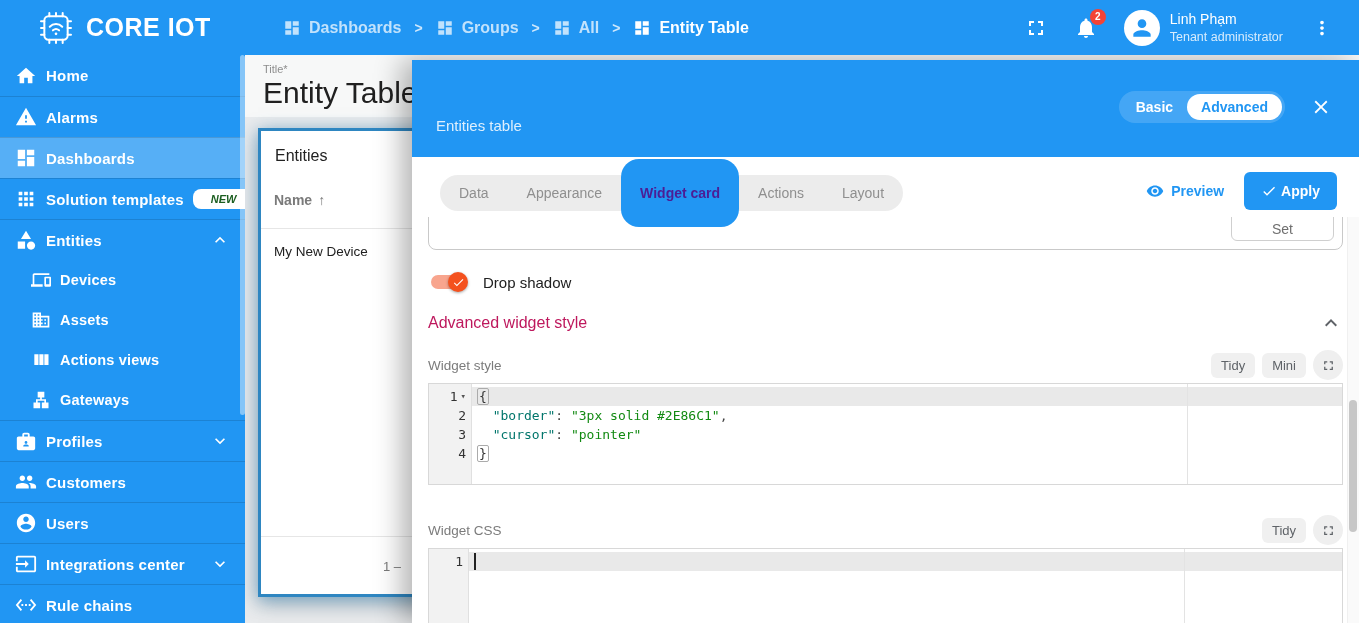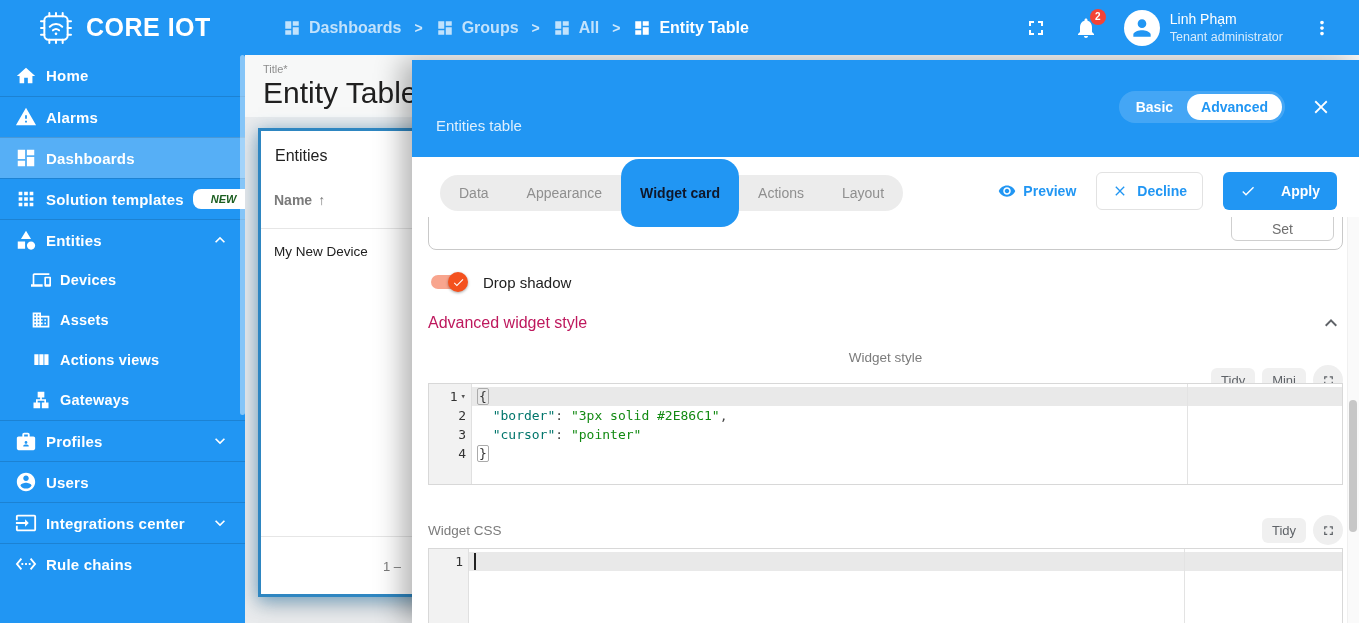--- a/index.html
+++ b/index.html
@@ -66,26 +66,26 @@
   .m-sub{position:absolute;left:24px;top:57px;font-size:15px;color:rgba(255,255,255,.85);}
   .mode-toggle{position:absolute;right:74px;top:31px;height:32px;background:rgba(255,255,255,.16);
     border-radius:16px;display:flex;align-items:center;padding:0 3px;text-align:right;}
   .mode-opt{padding:0 14px;font-size:14px;font-weight:600;line-height:26px;cursor:pointer;}
   .mode-opt.sel{background:#fff;color:var(--primary);border-radius:13px;}
   .m-close{position:absolute;right:27px;top:36px;color:#fff;cursor:pointer;}
 
   .m-toolbar{flex:0 0 auto;height:60px;display:flex;align-items:flex-end;padding:0 22px 4px 28px;background:#fff;}
   .tabs{display:flex;background:#ececec;border-radius:18px;height:36px;align-items:center;margin-bottom:2px;}
   .tab{padding:16px 19px;font-size:14px;color:#8f8f8f;line-height:36px;font-weight:500;cursor:pointer;white-space:nowrap;}
-  .tab.sel{background:var(--primary);color:#0f172a;border-radius:18px;font-weight:600;}
+  .tab.sel{background:var(--primary);color:#4c1d95;border-radius:18px;font-weight:600;}
   .toolbar-actions{margin-left:auto;display:flex;align-items:center;gap:20px;margin-bottom:3px;}
   .preview-btn{display:flex;gap:7px;align-items:center;color:var(--primary);font-size:14px;font-weight:600;cursor:pointer;}
   .decline-btn{display:flex;gap:9px;align-items:center;border:1px solid #e2e2e2;border-radius:6px;height:38px;
     padding:0 15px;color:var(--primary);font-size:14px;font-weight:600;background:#fff;cursor:pointer;}
-  .apply-btn{display:flex;gap:25px;align-items:center;background:var(--primary);border-radius:6px;height:38px;
+  .apply-btn{display:flex;gap:4px;align-items:center;background:var(--primary);border-radius:6px;height:38px;
     padding:0 17px;color:#fff;font-size:14px;font-weight:600;cursor:pointer;}
 
   .m-content{flex:1;position:relative;padding:0 16px;overflow:hidden;}
 
   .clipped-row{position:relative;height:33px;overflow:hidden;}
   .br-outline{position:absolute;left:0;right:0;top:-46px;height:79px;border:1px solid #c9c9c9;border-radius:8px;}
   .set-box{position:absolute;right:9px;top:-44px;width:103px;height:68px;border:1px solid #cfcfcf;border-radius:6px;cursor:pointer;}
   .set-label{position:absolute;bottom:3px;left:0;right:0;text-align:center;font-size:14px;color:#6f6f6f;}
 
   .shadow-row{margin-top:19px;display:flex;align-items:center;height:26px;}
@@ -93,21 +93,21 @@
   .toggle-track{position:absolute;left:1px;top:3px;width:34px;height:14px;border-radius:7px;background:var(--toggle_track);}
   .toggle-thumb{position:absolute;right:0;top:0;width:20px;height:20px;border-radius:50%;background:var(--toggle_on);
     color:#fff;display:flex;align-items:center;justify-content:center;box-shadow:0 1px 3px rgba(0,0,0,.35);}
   .shadow-label{margin-left:15px;font-size:15px;color:#212121;}
 
   .adv-row{margin-top:16px;display:flex;align-items:center;height:24px;}
   .adv-label{font-size:16px;color:#be185d;font-weight:500;}
   .adv-chev{margin-left:auto;color:#5f6368;cursor:pointer;display:flex;}
 
   .editor-head{display:flex;align-items:center;height:30px;}
-  .editor-head.first{margin-top:15px;flex-direction:column;}
+  .editor-head.first{margin-top:15px;}
   .editor-head.second{margin-top:30px;}
   .editor-label{font-size:13.5px;color:#7b7b7b;}
   .editor-buttons{margin-left:auto;display:flex;align-items:center;gap:7px;}
   .chip-btn{background:#f0f0f0;border-radius:6px;padding:5px 10px;font-size:13px;color:#5f6368;font-weight:500;cursor:pointer;}
   .fs-circle{width:30px;height:30px;border-radius:50%;background:#efefef;display:flex;align-items:center;
     justify-content:center;color:#5f6368;cursor:pointer;}
 
   .editor{margin-top:3px;border:1px solid #d8d8d8;display:flex;position:relative;background:#fff;
     font-family:"DejaVu Sans Mono",monospace;font-size:13px;}
   .editor.one{height:102px;}
@@ -303,20 +303,28 @@
         <span class="side-label">Profiles</span>
         <span class="chev">
           <svg width="20" height="20" viewBox="0 0 24 24" fill="currentColor">
             <path d="M16.59 8.59L12 13.17 7.41 8.59 6 10l6 6 6-6z"></path>
           </svg>
         </span>
       </div>
       <div class="side-item divided">
         <span class="side-icon">
           <svg width="22" height="22" viewBox="0 0 24 24" fill="currentColor">
+            <path d="M16 11c1.66 0 2.99-1.34 2.99-3S17.66 5 16 5c-1.66 0-3 1.34-3 3s1.34 3 3 3zm-8 0c1.66 0 2.99-1.34 2.99-3S9.66 5 8 5C6.34 5 5 6.34 5 8s1.34 3 3 3zm0 2c-2.33 0-7 1.17-7 3.5V19h14v-2.5c0-2.33-4.67-3.5-7-3.5zm8 0c-.29 0-.62.02-.97.05 1.16.84 1.97 1.97 1.97 3.45V19h6v-2.5c0-2.33-4.67-3.5-7-3.5z"></path>
+          </svg>
+        </span>
+        <span class="side-label">Customers</span>
+      </div>
+      <div class="side-item divided">
+        <span class="side-icon">
+          <svg width="22" height="22" viewBox="0 0 24 24" fill="currentColor">
             <path d="M12 2C6.48 2 2 6.48 2 12s4.48 10 10 10 10-4.48 10-10S17.52 2 12 2zm0 3c1.66 0 3 1.34 3 3s-1.34 3-3 3-3-1.34-3-3 1.34-3 3-3zm0 14.2c-2.5 0-4.71-1.28-6-3.22.03-1.99 4-3.08 6-3.08 1.99 0 5.97 1.09 6 3.08-1.29 1.94-3.5 3.22-6 3.22z"></path>
           </svg>
         </span>
         <span class="side-label">Users</span>
       </div>
       <div class="side-item divided">
         <span class="side-icon">
           <svg width="22" height="22" viewBox="0 0 24 24" fill="currentColor">
             <path d="M21 3.01H3c-1.1 0-2 .9-2 2V9h2V4.99h18v14.03H3V15H1v4.01c0 1.1.9 1.98 2 1.98h18c1.1 0 2-.88 2-1.98v-14c0-1.11-.9-2-2-2zM11 16l4-4-4-4v3H1v2h10v3z"></path>
           </svg>
@@ -383,28 +391,20 @@
         <span class="tab">Layout</span>
       </div>
     <div class="toolbar-actions">
       <span class="preview-btn">
         <span>
             <svg width="18" height="18" viewBox="0 0 24 24" fill="currentColor">
               <path d="M12 4.5C7 4.5 2.73 7.61 1 12c1.73 4.39 6 7.5 11 7.5s9.27-3.11 11-7.5c-1.73-4.39-6-7.5-11-7.5zM12 17c-2.76 0-5-2.24-5-5s2.24-5 5-5 5 2.24 5 5-2.24 5-5 5zm0-8c-1.66 0-3 1.34-3 3s1.34 3 3 3 3-1.34 3-3-1.34-3-3-3z"></path>
             </svg>
           </span>
         <span>Preview</span>
-      </span>
-      <span class="decline-btn">
-        <span>
-            <svg width="16" height="16" viewBox="0 0 24 24" fill="currentColor">
-              <path d="M19 6.41L17.59 5 12 10.59 6.41 5 5 6.41 10.59 12 5 17.59 6.41 19 12 13.41 17.59 19 19 17.59 13.41 12z"></path>
-            </svg>
-          </span>
-        <span>Decline</span>
       </span>
       <span class="apply-btn">
         <span>
             <svg width="16" height="16" viewBox="0 0 24 24" fill="currentColor">
               <path d="M9 16.17L4.83 12l-1.42 1.41L9 19 21 7l-1.41-1.41z"></path>
             </svg>
           </span>
         <span>Apply</span>
       </span>
     </div>

